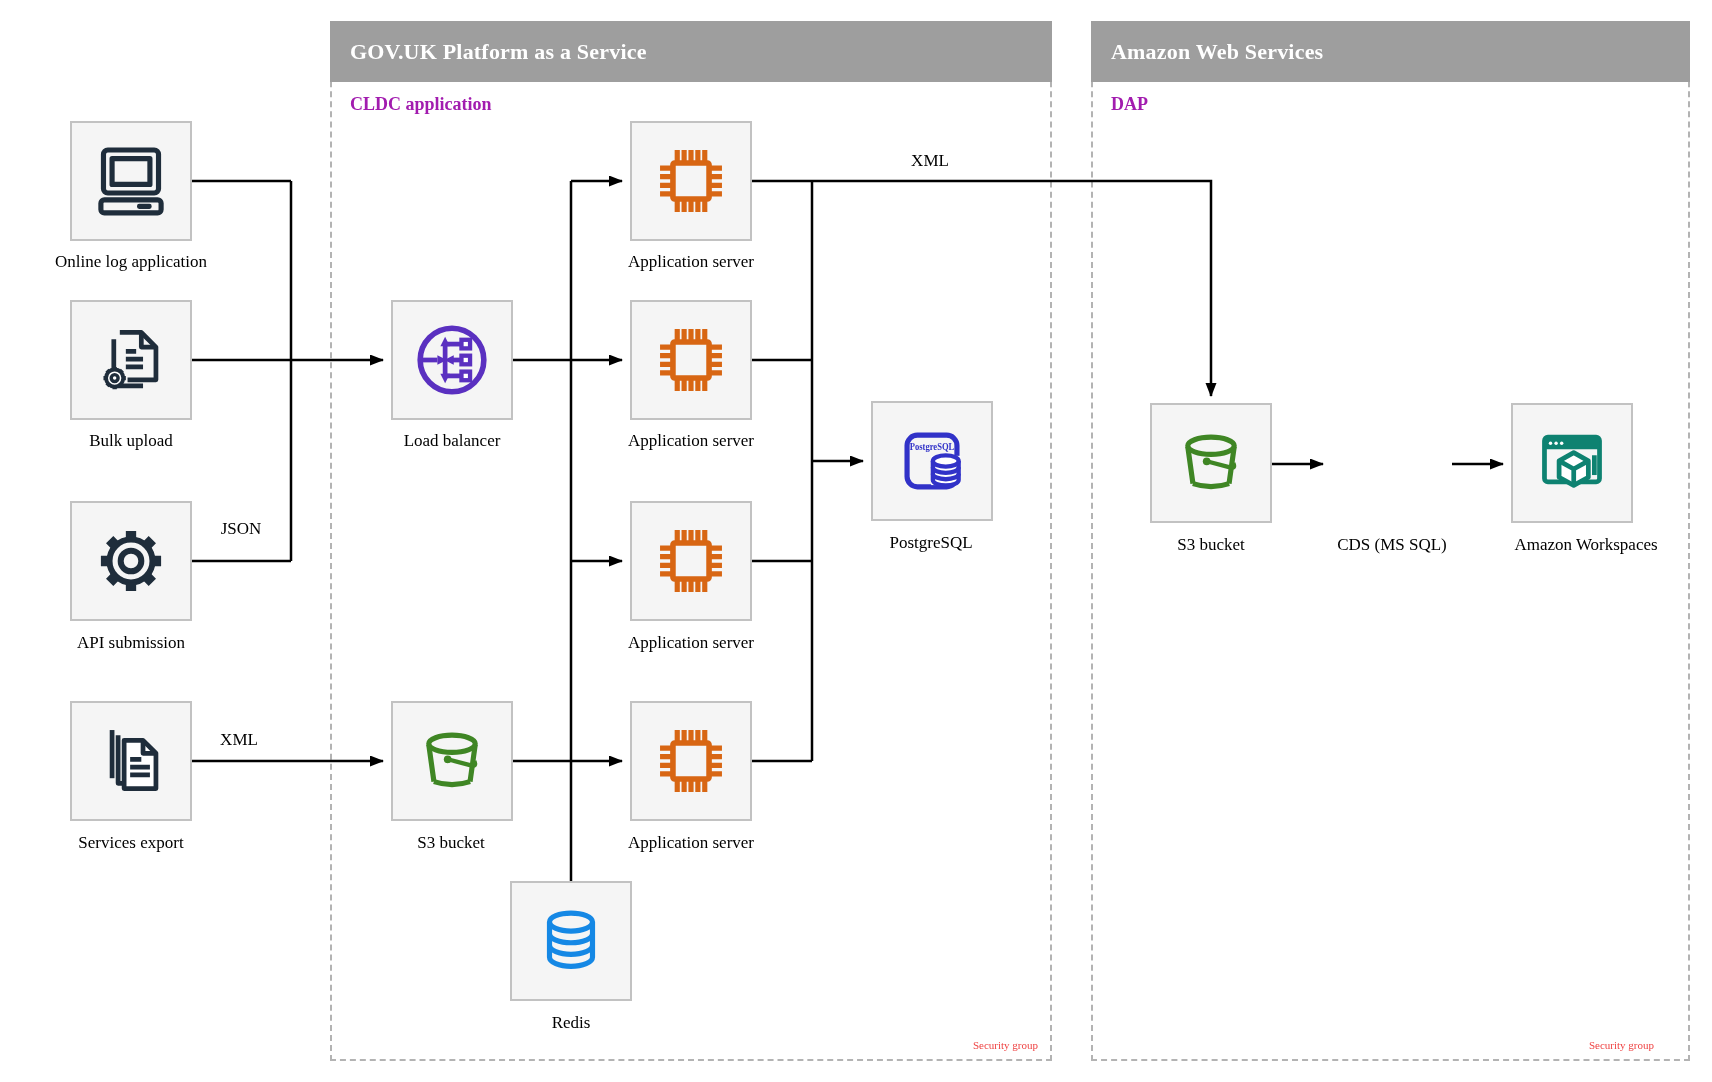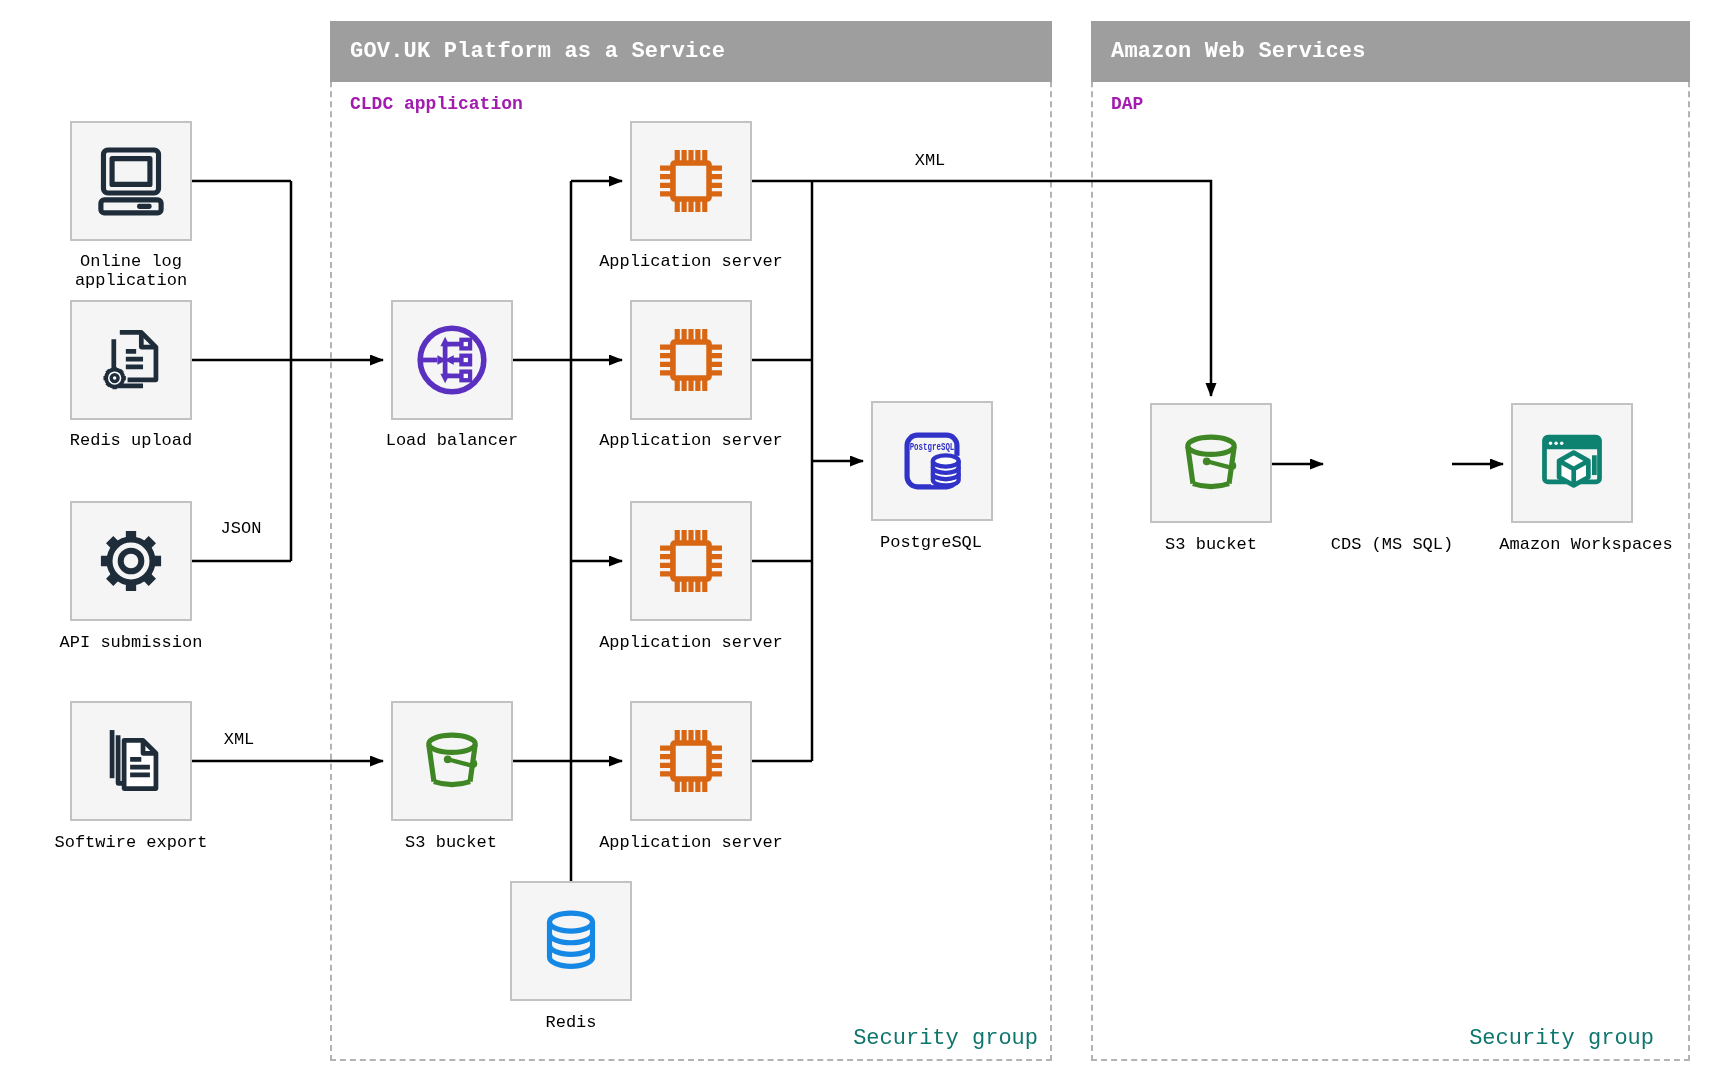--- a/index.html
+++ b/index.html
@@ -1,22 +1,22 @@
 <!DOCTYPE html>
 <html><head>
 <meta charset="utf-8">
 <style>
   html,body{margin:0;padding:0;background:#fff;}
   #stage{position:relative;width:1712px;height:1082px;background:#ffffff;
-         font-family:Liberation Mono, monospace;overflow:hidden;border-radius:16px;}
+         font-family:Liberation Serif, serif;overflow:hidden;border-radius:16px;}
   .container{position:absolute;border:2px dashed #b3b3b3;box-sizing:border-box;background:transparent;}
   .container-bar{position:absolute;left:-2px;top:-2px;background:#9e9e9e;display:flex;align-items:center;box-sizing:border-box;}
   .container-title{color:#ffffff;font-size:22px;font-weight:bold;padding-left:20px;letter-spacing:.2px;}
   .container-sublabel{position:absolute;font-size:18px;font-weight:bold;color:#a21caf;}
-  .security-label{position:absolute;font-size:22px;color:#0f766e;text-align:right;}
+  .security-label{position:absolute;font-size:11px;color:#ef4444;text-align:right;}
   .node{position:absolute;width:122px;height:120px;background:#f5f5f5;border:2px solid #c2c2c2;
         box-sizing:border-box;display:flex;align-items:center;justify-content:center;}
   .node svg{width:86px;height:86px;display:block;}
   .node-label{position:absolute;width:220px;text-align:center;font-size:17px;color:#000;}
   .edge-label{position:absolute;width:70px;text-align:center;font-size:17px;color:#000;background:#fff;}
   #edges{position:absolute;left:0;top:0;z-index:2;}
   .node,{z-index:3;}
   .node{z-index:3;}
   .node-label,.edge-label{z-index:4;}
 </style>
@@ -105,21 +105,21 @@
       </g>
       <g stroke="#1f2d3b" stroke-width="4.5" fill="#ffffff">
         <circle cx="31" cy="71" r="10"></circle>
       </g>
       <g stroke="#1f2d3b" stroke-width="5" fill="none">
         <path d="M31,58 L31,61 M31,81 L31,84 M18,71 L21,71 M41,71 L44,71 M22,62 L24.5,64.5 M37.5,77.5 L40,80 M40,62 L37.5,64.5 M24.5,77.5 L22,80"></path>
       </g>
       <circle cx="31" cy="71" r="4" fill="none" stroke="#1f2d3b" stroke-width="4"></circle>
     </svg>
   </div>
-  <div class="node-label" style="left:21px;top:431px;">Redis upload</div>
+  <div class="node-label" style="left:21px;top:431px;">Bulk upload</div>
 
   <div class="node" style="left:70px;top:501px;">
     <svg viewBox="0 0 100 100">
       <g stroke="#1f2d3b" stroke-width="7" fill="none">
         <circle cx="50" cy="50" r="25"></circle>
         <circle cx="50" cy="50" r="12"></circle>
       </g>
       <g stroke="#1f2d3b" stroke-width="12" fill="none">
         <path d="M50,25 L50,15 M50,85 L50,75 M25,50 L15,50 M85,50 L75,50"></path>
         <path d="M32.3,32.3 L25.2,25.2 M74.8,74.8 L67.7,67.7 M67.7,32.3 L74.8,25.2 M25.2,74.8 L32.3,67.7"></path>
@@ -132,21 +132,21 @@
     <svg viewBox="0 0 100 100">
       <g stroke="#1f2d3b" stroke-width="5.5" stroke-linejoin="round">
         <path d="M28,14 L28,70" fill="none"></path>
         <path d="M35,20 L35,76 L62,76" fill="none"></path>
         <path d="M42,26 L64,26 L79,41 L79,82 L42,82 Z" fill="#ffffff"></path>
         <path d="M64,26 L64,41 L79,41" fill="none"></path>
         <path d="M49,48 L62,48 M49,57 L72,57 M49,66 L72,66" fill="none"></path>
       </g>
     </svg>
   </div>
-  <div class="node-label" style="left:21px;top:833px;">Softwire export</div>
+  <div class="node-label" style="left:21px;top:833px;">Services export</div>
 
   <div class="node" style="left:391px;top:300px;">
     <svg viewBox="0 0 100 100">
       <circle cx="50" cy="50" r="37" fill="none" stroke="#5a30c0" stroke-width="6.5"></circle>
       <g stroke="#5a30c0" stroke-width="5.5" fill="none">
         <path d="M16,50 L33,50"></path>
         <path d="M42,31 L42,69"></path>
         <path d="M42,31.5 L61,31.5"></path>
         <path d="M42,68.5 L61,68.5"></path>
         <path d="M61,50 L50,50"></path>

